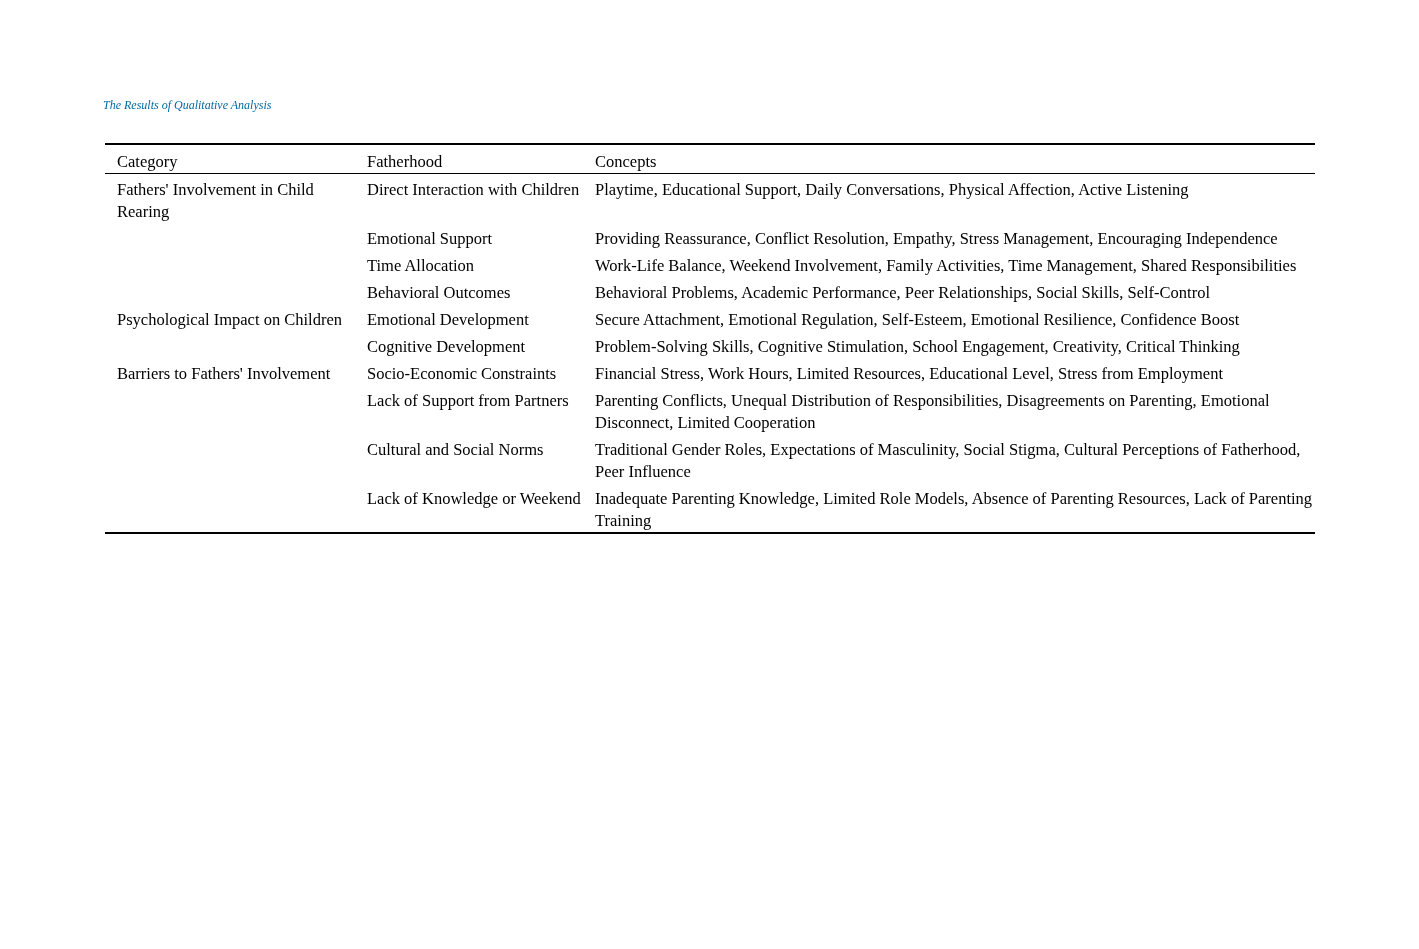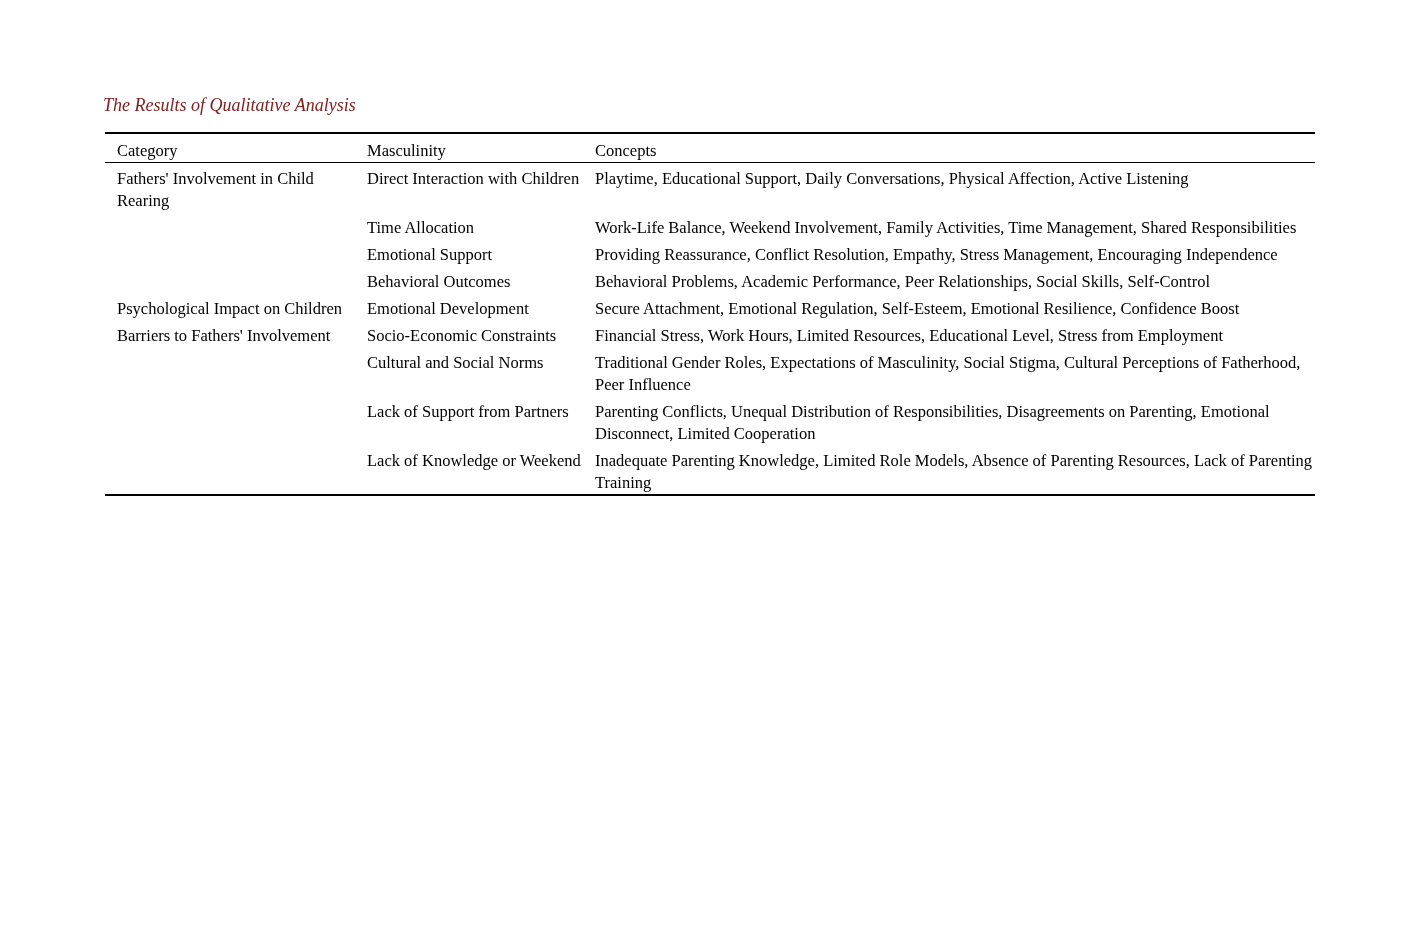--- a/index.html
+++ b/index.html
@@ -15,28 +15,28 @@
     color: #000000;
     overflow: hidden;
   }
   .table-title {
     position: absolute;
     left: 103px;
     top: 93px;
     margin: 0;
     font-style: italic;
     font-weight: normal;
-    font-size: 18px;
+    font-size: 12px;
     line-height: 24px;
-    color: #7f1d1d;
+    color: #0369a1;
   }
   table.results-table {
     position: absolute;
     left: 105px;
-    top: 132px;
+    top: 143px;
     width: 1210px;
     border-collapse: collapse;
     table-layout: fixed;
     font-size: 16.5px;
     line-height: 22px;
     border-top: 2px solid #000000;
     border-bottom: 2px solid #000000;
   }
   table.results-table col.col-category { width: 250px; }
   table.results-table col.col-subcategory { width: 228px; }
@@ -60,64 +60,69 @@
 
 <table class="results-table">
   <colgroup>
     <col class="col-category">
     <col class="col-subcategory">
     <col class="col-concepts">
   </colgroup>
   <thead>
     <tr>
       <th>Category</th>
-      <th>Masculinity</th>
+      <th>Fatherhood</th>
       <th>Concepts</th>
     </tr>
   </thead>
   <tbody>
     <tr>
       <td>Fathers' Involvement in Child Rearing</td>
       <td>Direct Interaction with Children</td>
       <td>Playtime, Educational Support, Daily Conversations, Physical Affection, Active Listening</td>
     </tr>
     <tr>
       <td></td>
-      <td>Time Allocation</td>
-      <td>Work-Life Balance, Weekend Involvement, Family Activities, Time Management, Shared Responsibilities</td>
+      <td>Emotional Support</td>
+      <td>Providing Reassurance, Conflict Resolution, Empathy, Stress Management, Encouraging Independence</td>
     </tr>
     <tr>
       <td></td>
-      <td>Emotional Support</td>
-      <td>Providing Reassurance, Conflict Resolution, Empathy, Stress Management, Encouraging Independence</td>
+      <td>Time Allocation</td>
+      <td>Work-Life Balance, Weekend Involvement, Family Activities, Time Management, Shared Responsibilities</td>
     </tr>
     <tr>
       <td></td>
       <td>Behavioral Outcomes</td>
       <td>Behavioral Problems, Academic Performance, Peer Relationships, Social Skills, Self-Control</td>
     </tr>
     <tr>
       <td>Psychological Impact on Children</td>
       <td>Emotional Development</td>
       <td>Secure Attachment, Emotional Regulation, Self-Esteem, Emotional Resilience, Confidence Boost</td>
     </tr>
     <tr>
+      <td></td>
+      <td>Cognitive Development</td>
+      <td>Problem-Solving Skills, Cognitive Stimulation, School Engagement, Creativity, Critical Thinking</td>
+    </tr>
+    <tr>
       <td>Barriers to Fathers' Involvement</td>
       <td>Socio-Economic Constraints</td>
       <td>Financial Stress, Work Hours, Limited Resources, Educational Level, Stress from Employment</td>
     </tr>
     <tr>
       <td></td>
-      <td>Cultural and Social Norms</td>
-      <td>Traditional Gender Roles, Expectations of Masculinity, Social Stigma, Cultural Perceptions of Fatherhood, Peer Influence</td>
+      <td>Lack of Support from Partners</td>
+      <td>Parenting Conflicts, Unequal Distribution of Responsibilities, Disagreements on Parenting, Emotional Disconnect, Limited Cooperation</td>
     </tr>
     <tr>
       <td></td>
-      <td>Lack of Support from Partners</td>
-      <td>Parenting Conflicts, Unequal Distribution of Responsibilities, Disagreements on Parenting, Emotional Disconnect, Limited Cooperation</td>
+      <td>Cultural and Social Norms</td>
+      <td>Traditional Gender Roles, Expectations of Masculinity, Social Stigma, Cultural Perceptions of Fatherhood, Peer Influence</td>
     </tr>
     <tr>
       <td></td>
       <td>Lack of Knowledge or Weekend</td>
       <td>Inadequate Parenting Knowledge, Limited Role Models, Absence of Parenting Resources, Lack of Parenting Training</td>
     </tr>
   </tbody>
 </table>
 
 </body></html>

